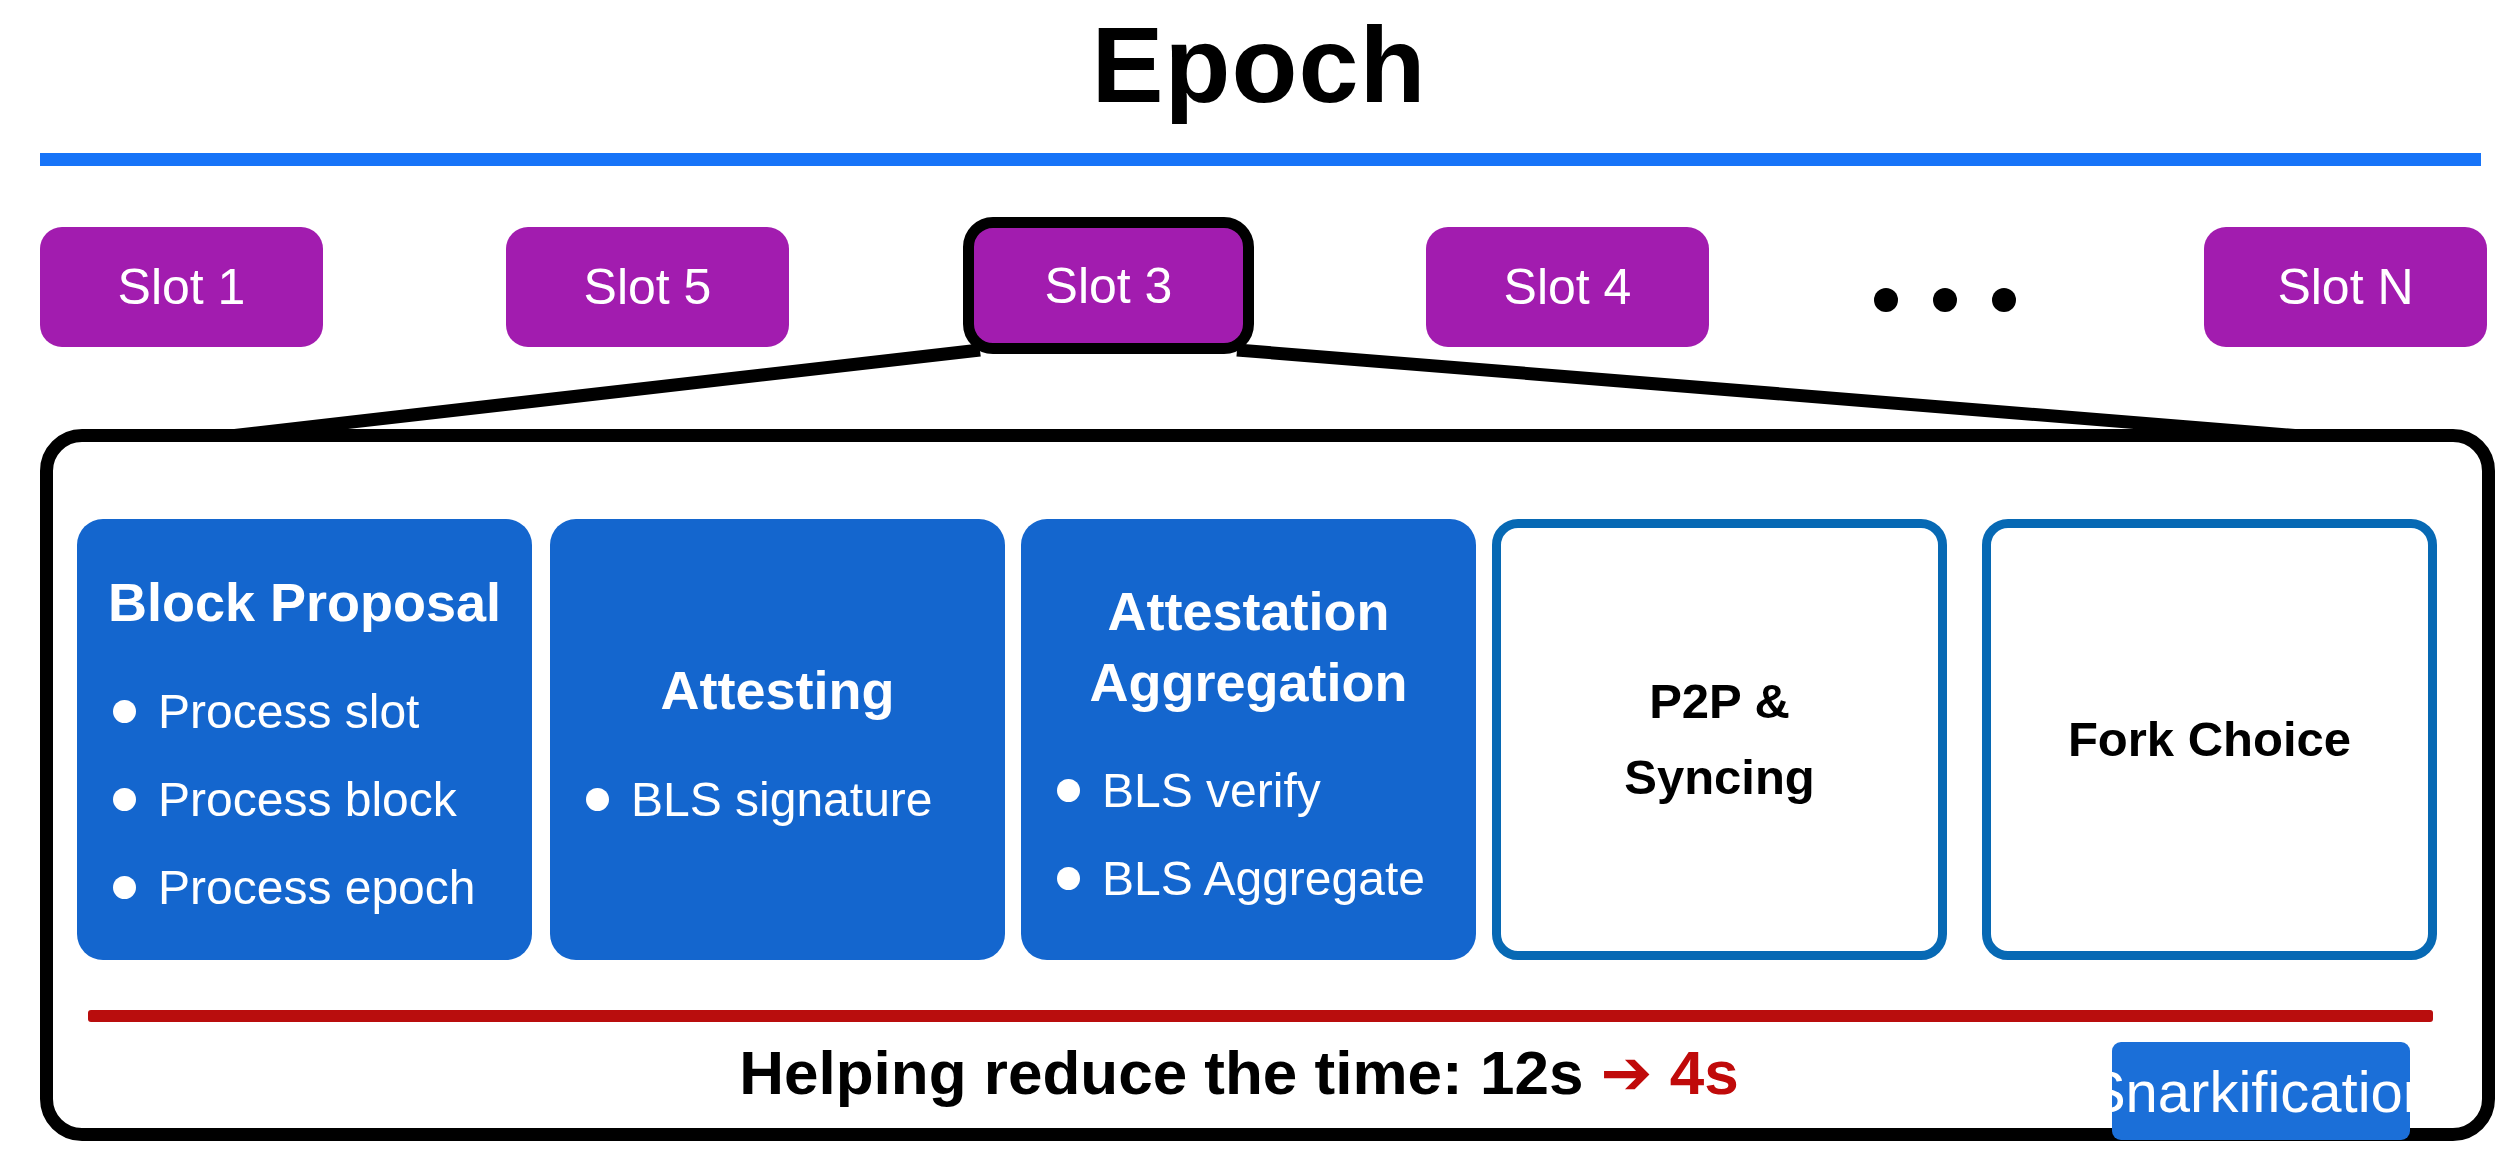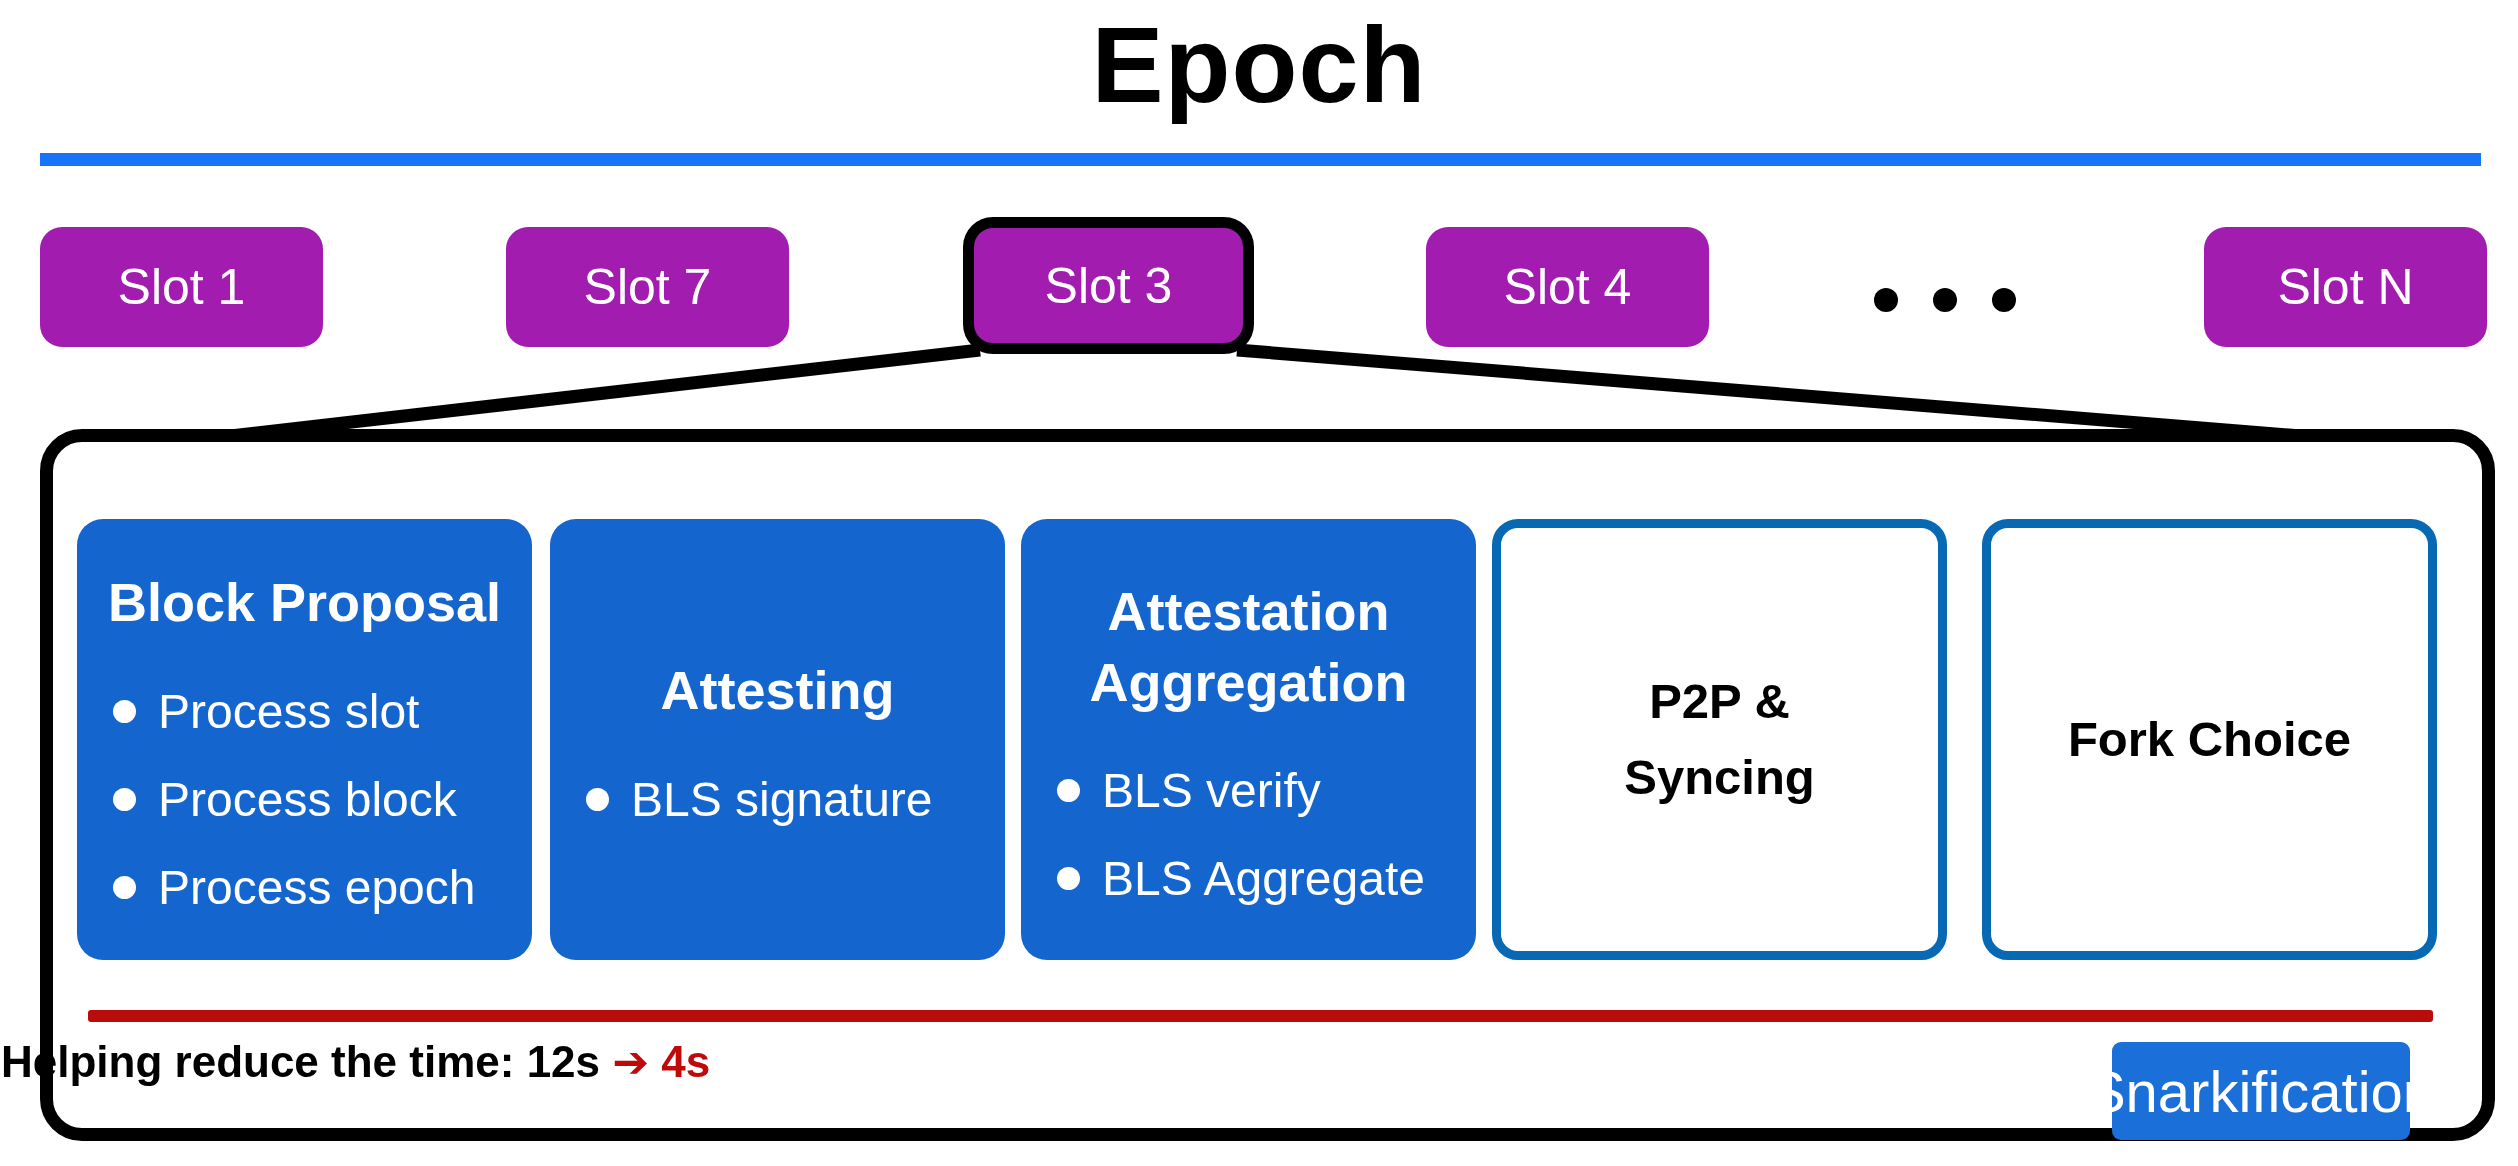--- a/index.html
+++ b/index.html
@@ -161,24 +161,25 @@
     position: absolute;
     left: 88px;
     top: 1010px;
     width: 2345px;
     height: 12px;
     background: #b90d0d;
     border-radius: 3px;
   }
   .footer-caption {
     position: absolute;
-    left: 1px;
+    left: 16px;
     top: 1036px;
     width: 2446px;
-    font-size: 44px;
+    text-align: center;
+    font-size: 62px;
     font-weight: 700;
     color: #000000;
   }
   .footer-caption .highlight {
     color: #c00a0a;
   }
   .badge {
     position: absolute;
     left: 2112px;
     top: 1042px;
@@ -203,21 +204,21 @@
 
   <svg class="connectors" viewBox="0 0 2518 1166">
     <line x1="980" y1="350" x2="125" y2="448" stroke="#000000" stroke-width="13"></line>
     <line x1="1237" y1="350" x2="2425" y2="446" stroke="#000000" stroke-width="13"></line>
   </svg>
 
   <div class="slot" style="left:40px">
     <span>Slot 1</span>
   </div>
   <div class="slot" style="left:506px">
-    <span>Slot 7</span>
+    <span>Slot 5</span>
   </div>
   <div class="slot selected" style="left:963px">
     <span>Slot 3</span>
   </div>
   <div class="slot" style="left:1426px">
     <span>Slot 4</span>
   </div>
   <div class="ellipsis">
     <span class="dot-black"></span>
     <span class="dot-black"></span>

